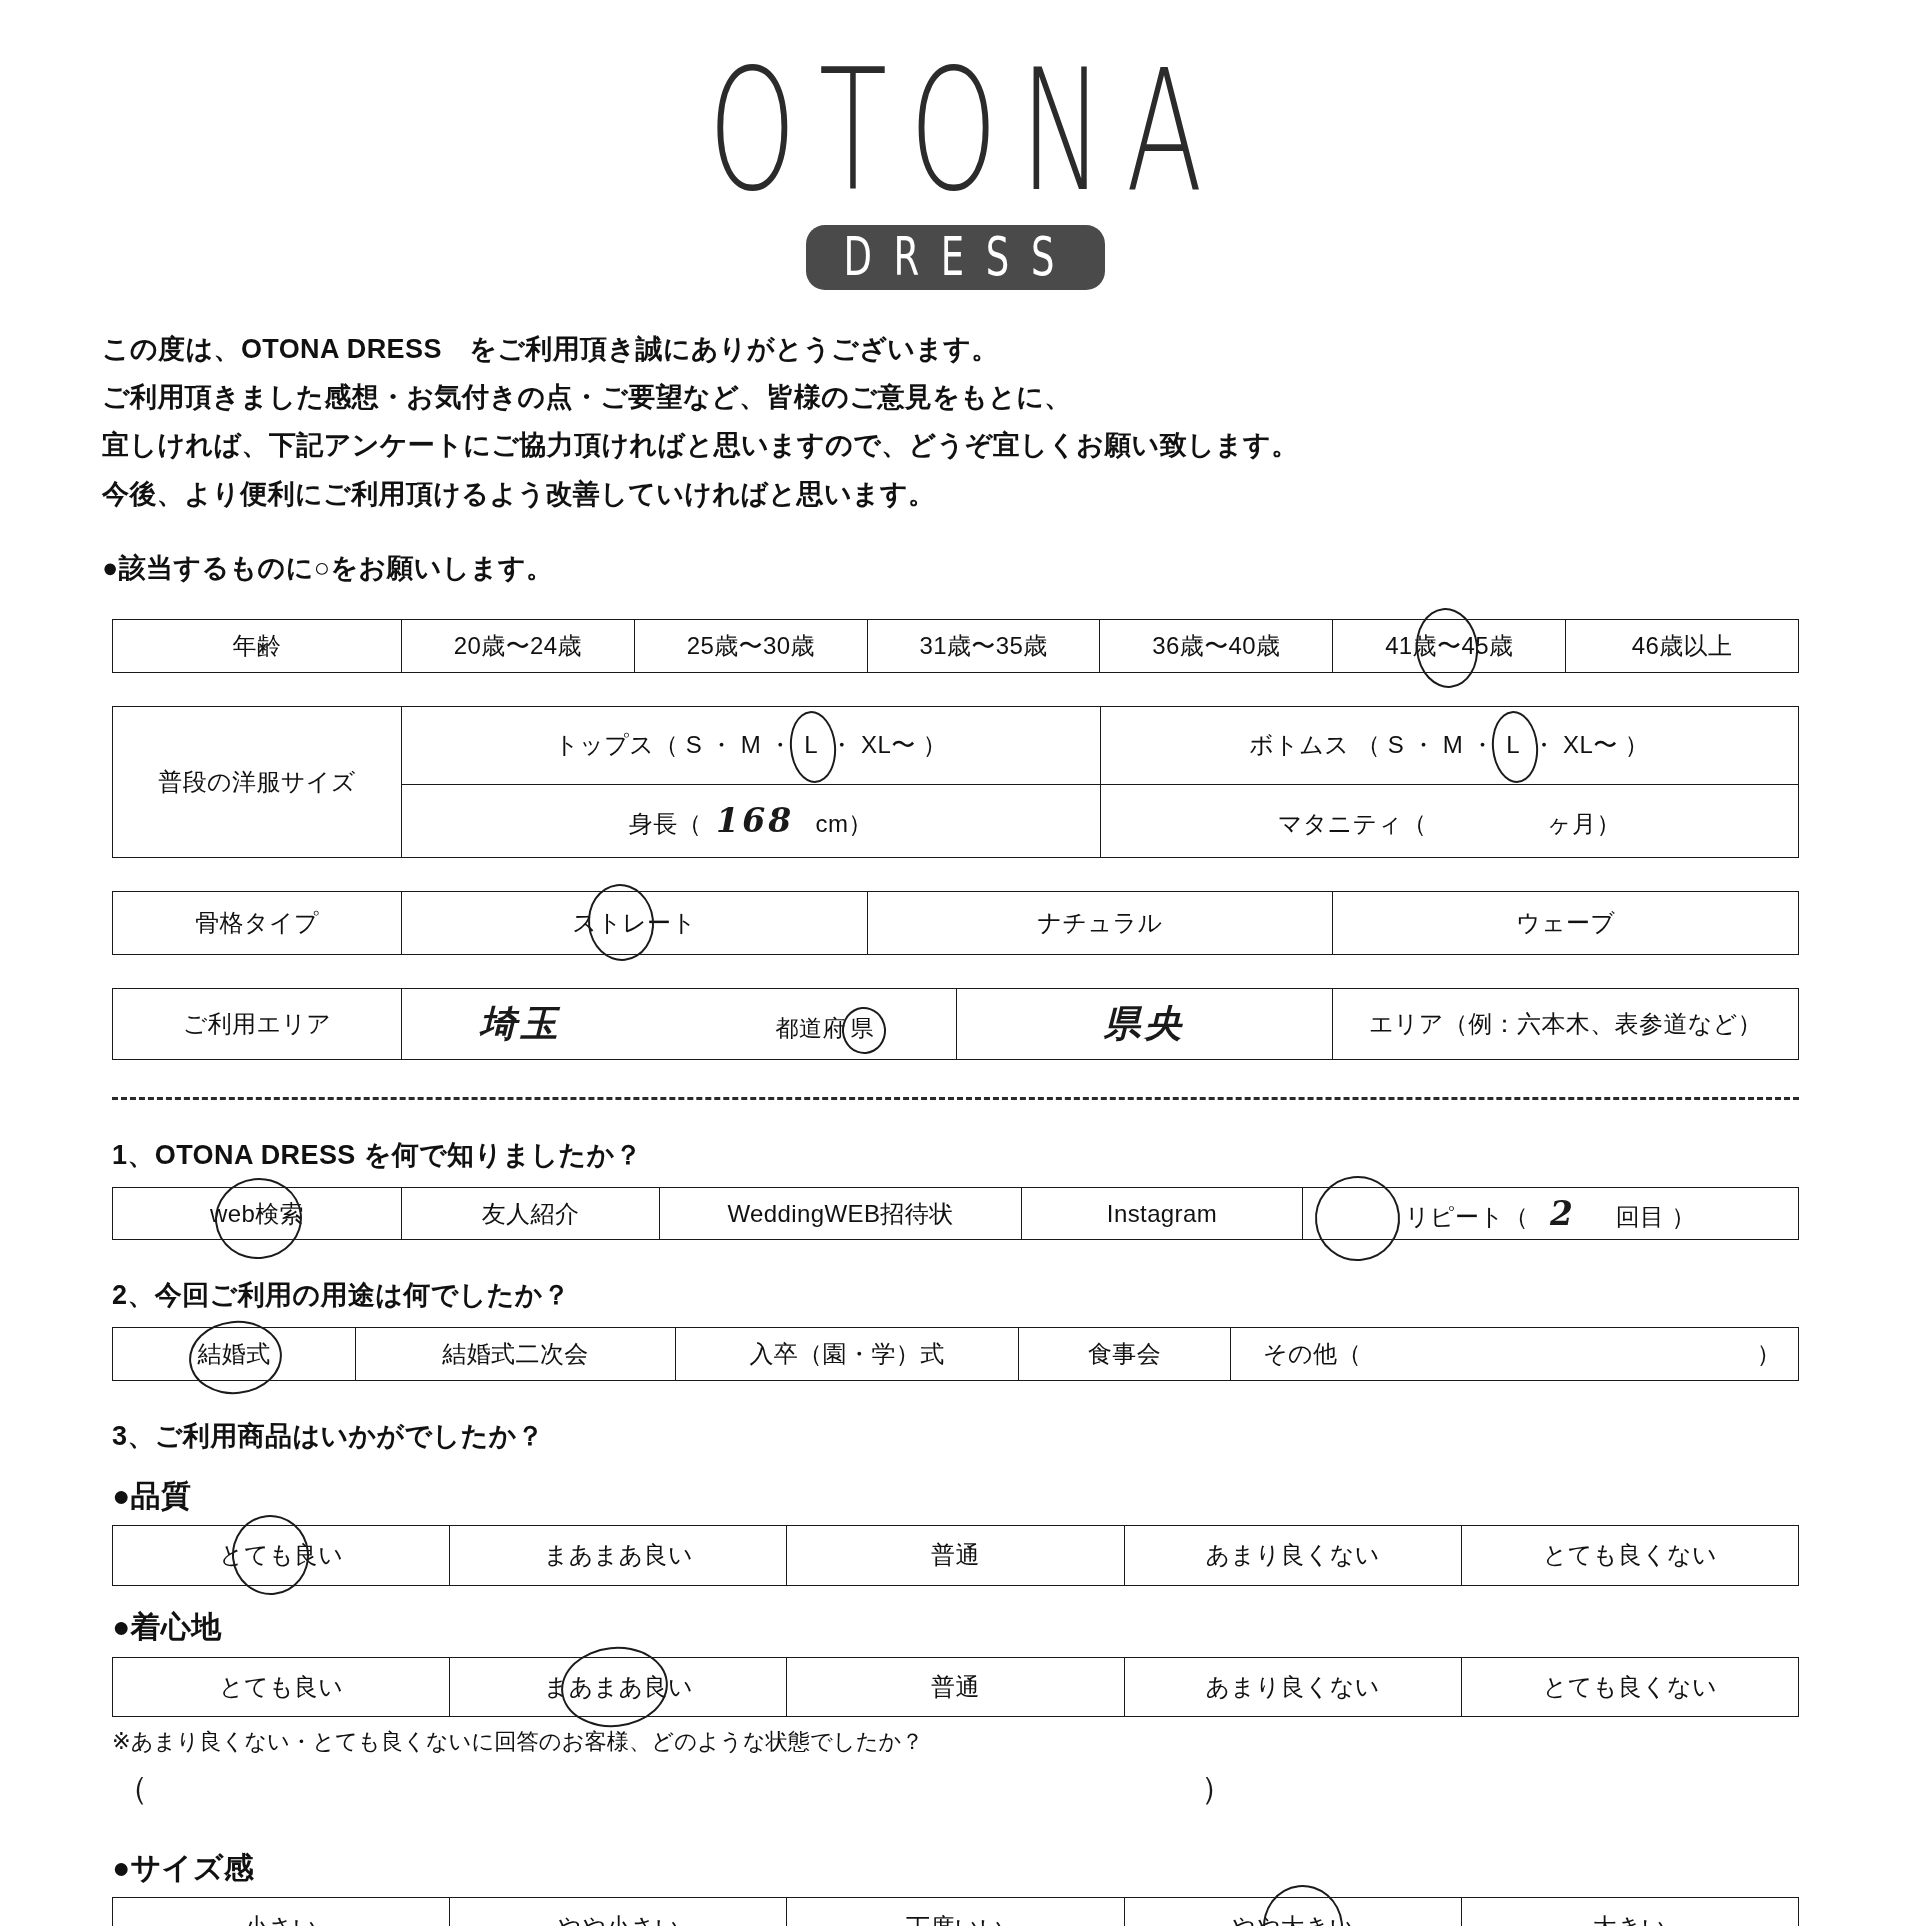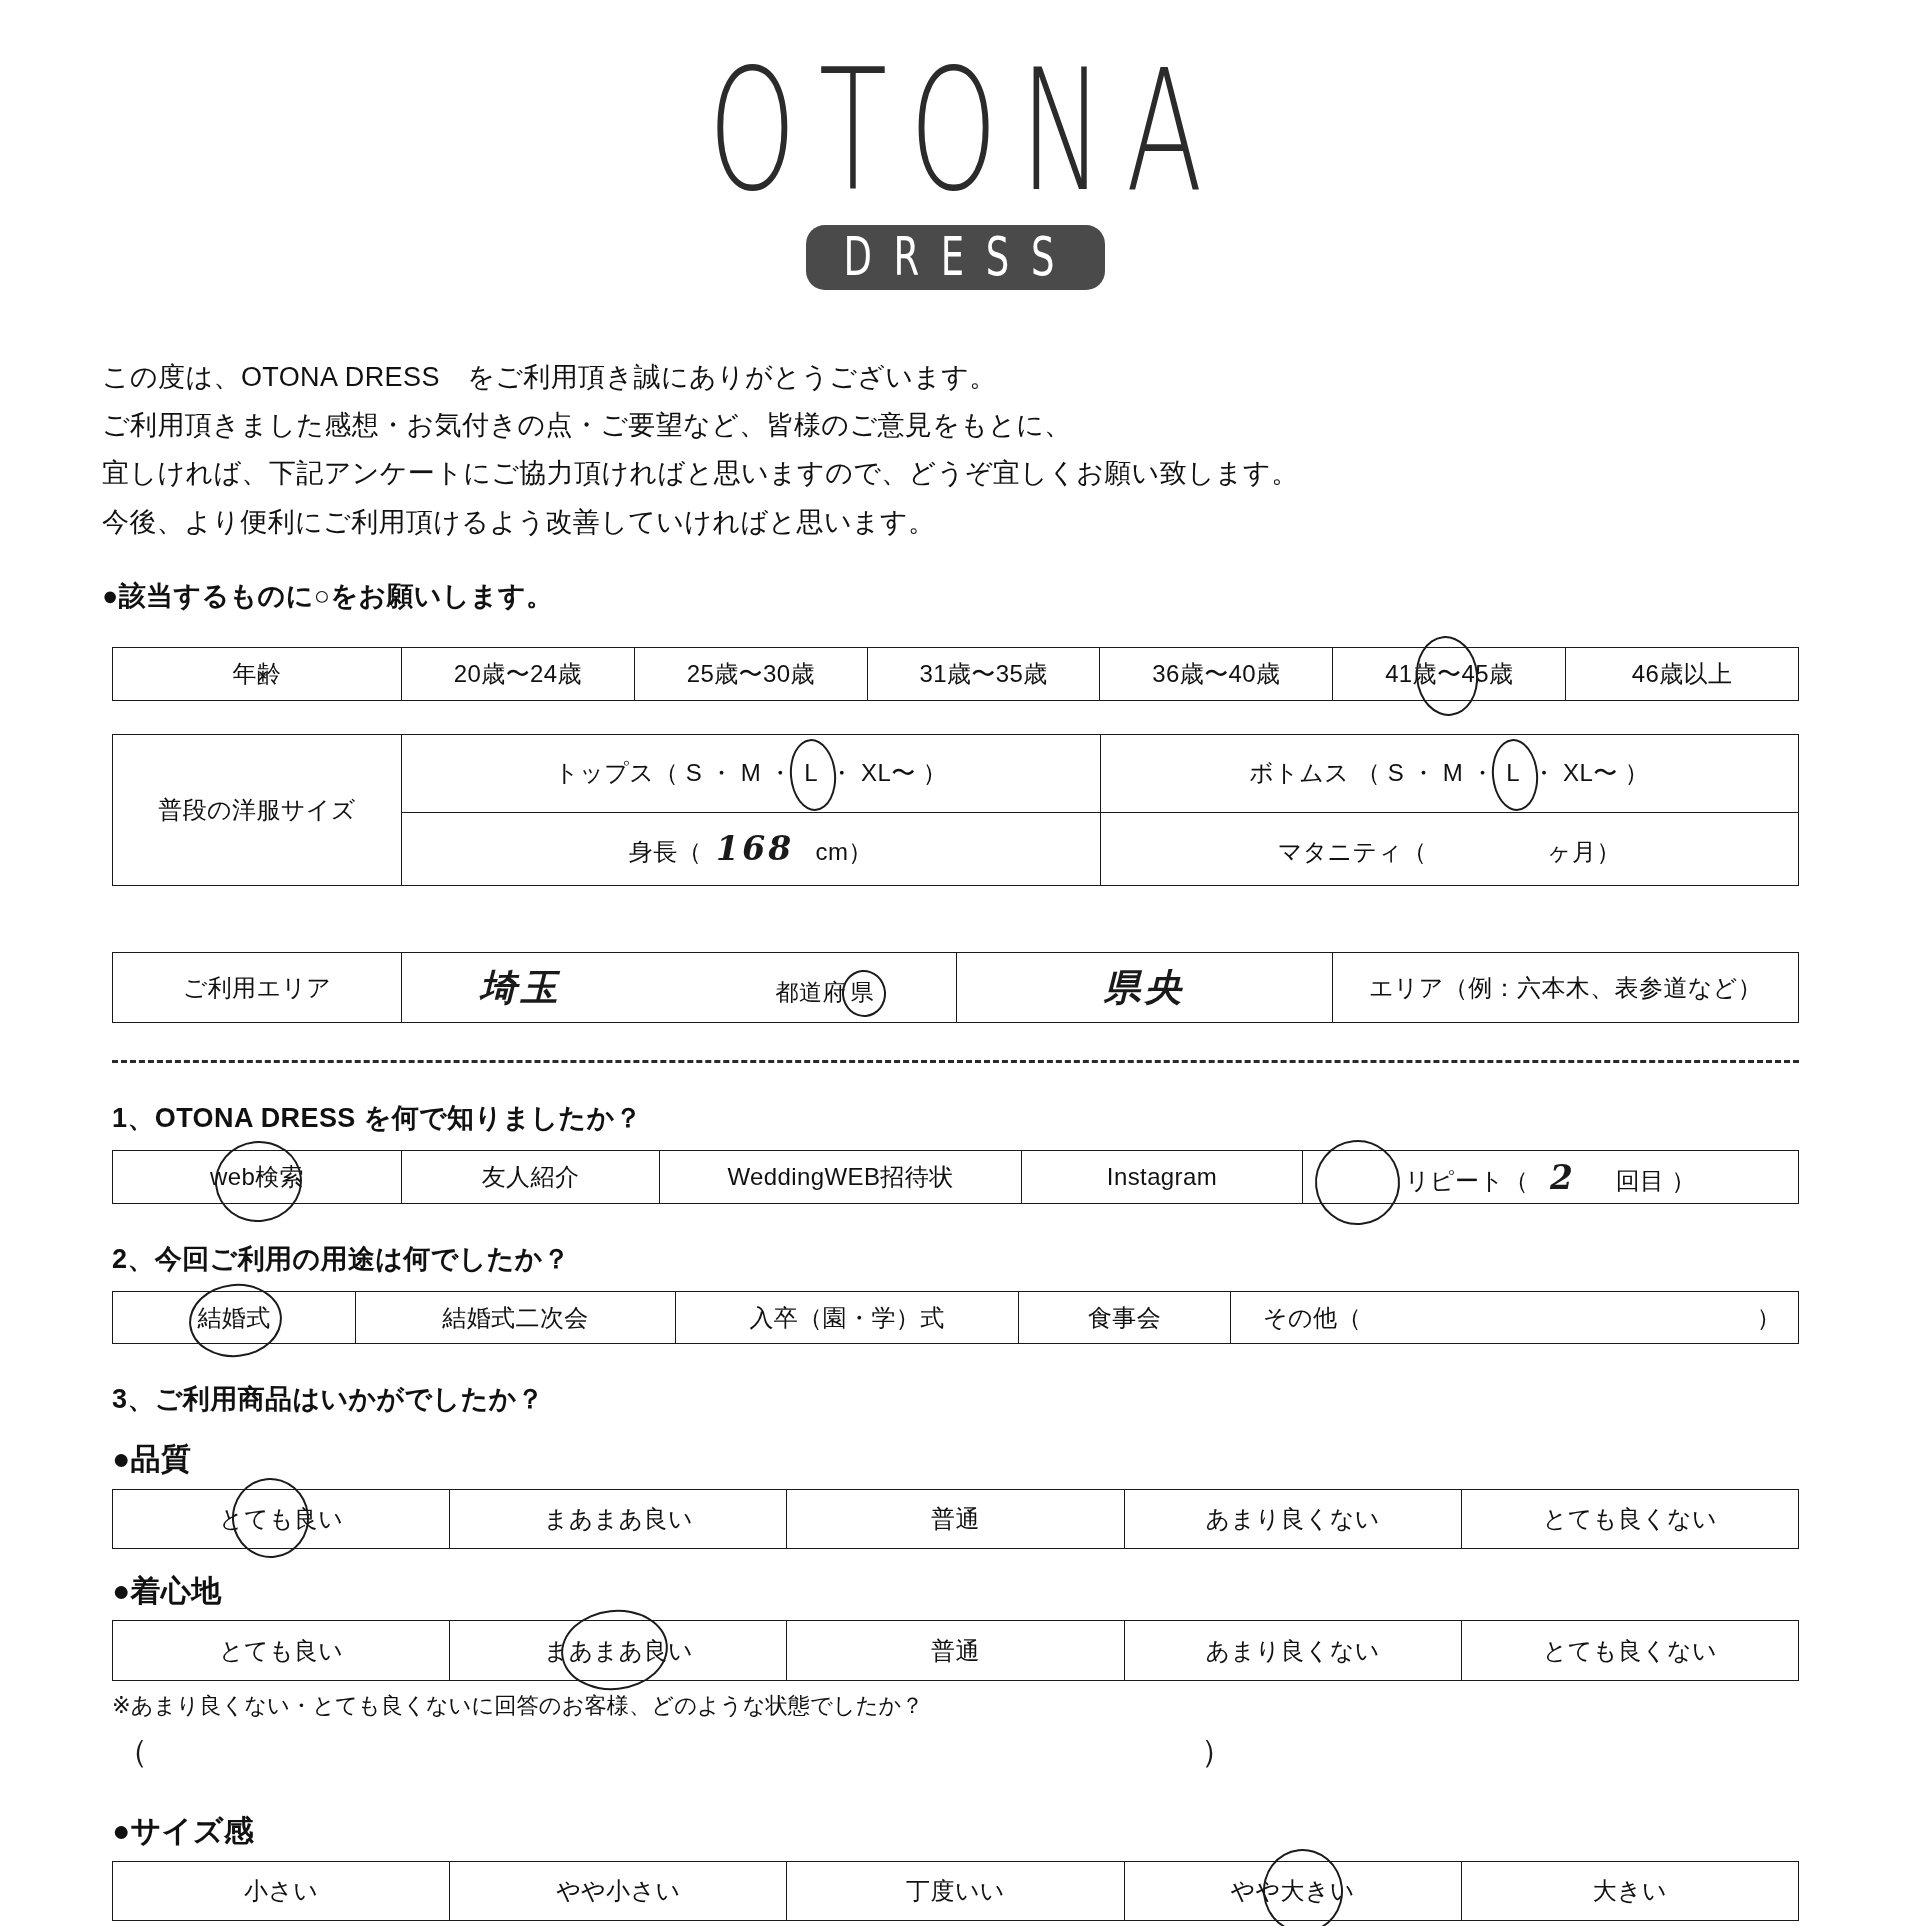--- a/index.html
+++ b/index.html
@@ -27,21 +27,21 @@
     padding:10px 28.5px 11.6px 37px;
     border-radius:19px;
   }
   .logo-dress{
     font-family:"DejaVu Sans",sans-serif;
     font-size:37px;letter-spacing:21.6px;font-weight:400;
     transform:scaleY(1.45);transform-origin:center center;display:inline-block;
   }
 
   
-  .intro{margin:72px 0 0 102px;}
+  .intro{margin:44px 0 0 102px;font-weight:bold;}
   .intro p{margin:0 0 18px 0;font-size:27px;line-height:1.12;letter-spacing:0.4px;}
   .bullet-line{margin:41px 0 0 102px;font-size:27px;font-weight:bold;letter-spacing:0.4px;}
 
   
   .tbl{
     border-collapse:collapse;
     margin-left:112px;
     width:1687px;
     table-layout:fixed;
   }
@@ -174,20 +174,33 @@
       </td>
       <td style="height:67px">
         <span class="nowrap"><span>マタニティ（</span>&nbsp;&nbsp;<span class="hand hw-height"></span>&nbsp;&nbsp;&nbsp;&nbsp;&nbsp;&nbsp;&nbsp;&nbsp;&nbsp;&nbsp;&nbsp;&nbsp;&nbsp;&nbsp;&nbsp;<span>ヶ月）</span></span>
       </td>
     </tr>
   </tbody>
     </table>
 
   <div class="sect-gap-md"></div>
 
+  <table class="tbl">
+    <tbody>
+        <tr>
+      <td class="lbl" style="width:285px">骨格タイプ</td>
+      <td style="height:58px">
+        <span>ストレート</span>
+        <span class="circ c-small" style="margin-left:-46px;width:62px;height:73px;top:-7.7px"></span>
+      </td>
+      <td style="height:58px">ナチュラル</td>
+      <td style="height:58px">ウェーブ</td>
+    </tr>
+  </tbody>
+    </table>
 
   <div class="sect-gap-md"></div>
 
   <table class="tbl">
     <tbody>
         <tr>
       <td class="lbl" style="width:285px">ご利用エリア</td>
       <td style="height:65px;width:551px">
         <span class="hand hw-area">埼玉</span>
         <span style="display:inline-block;width:200px"></span>

